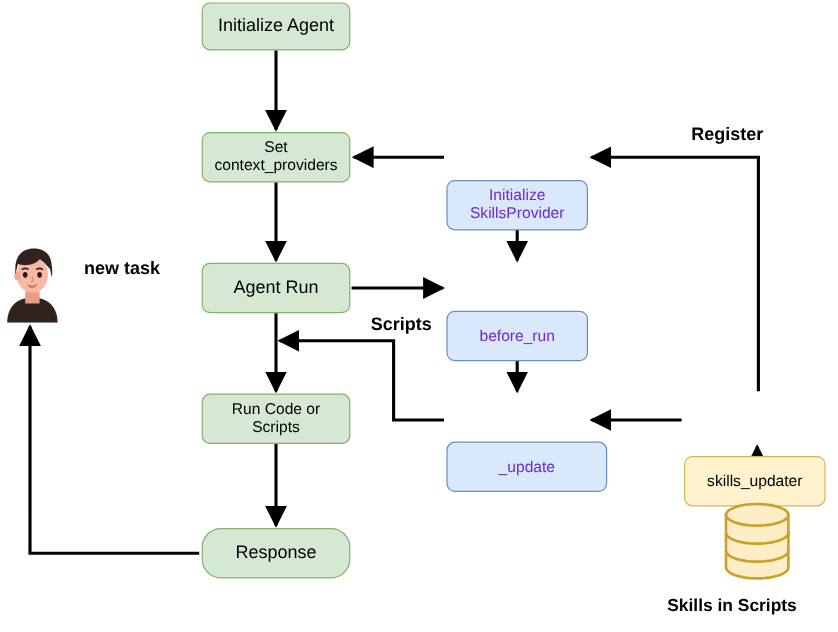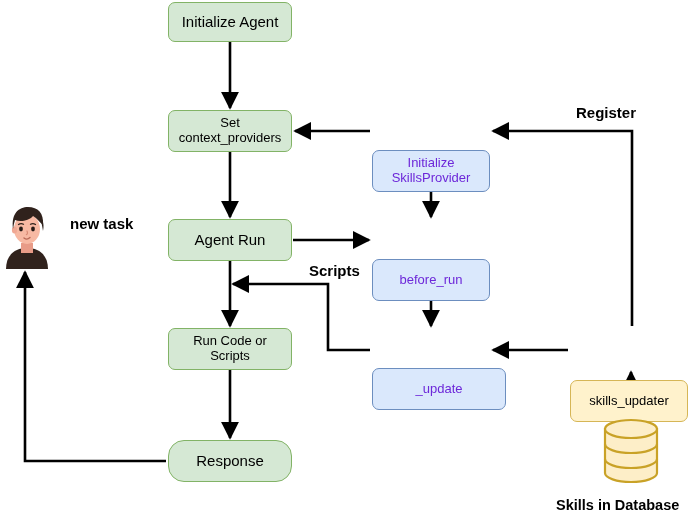--- a/index.html
+++ b/index.html
@@ -137,15 +137,15 @@
       <path d="M 5 43 a 26 9 0 0 0 52 0" fill="none"></path>
     </g>
   </svg>
 
   <div class="edge-label" style="left:70px;top:215px;font-size:15px;">new task</div>
 
   <div class="edge-label" style="left:536px;top:104px;font-size:15px;margin-left:40px;">Register</div>
 
   <div class="edge-label" style="left:309px;top:262px;font-size:15px;">Scripts</div>
 
-  <div class="cap-label" style="left:556px;top:497px;">Skills in Database</div>
+  <div class="cap-label" style="left:556px;top:497px;">Skills in Scripts</div>
 
 </div>
 
 </body></html>

